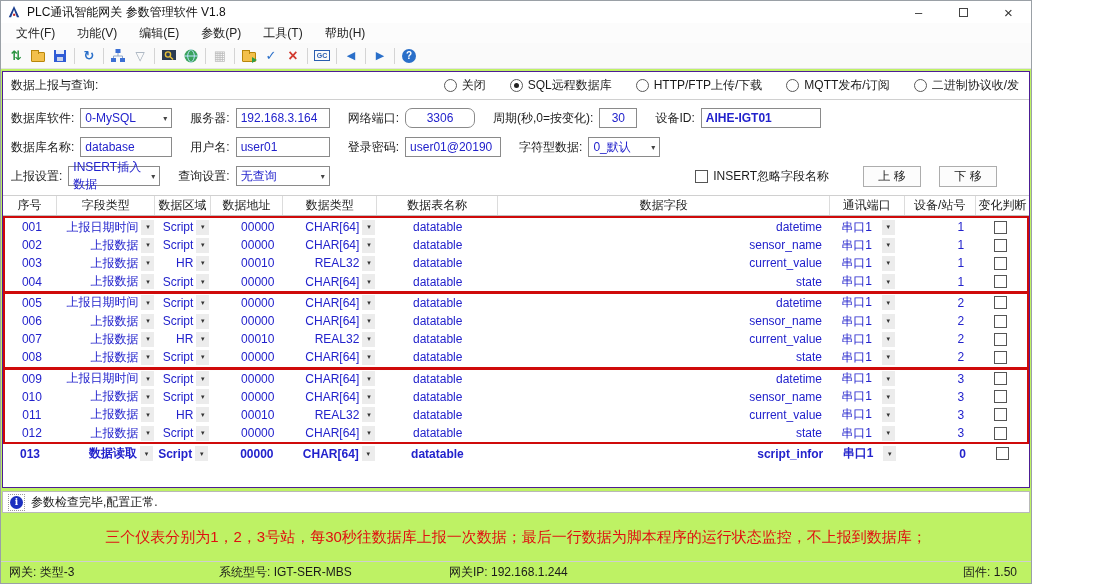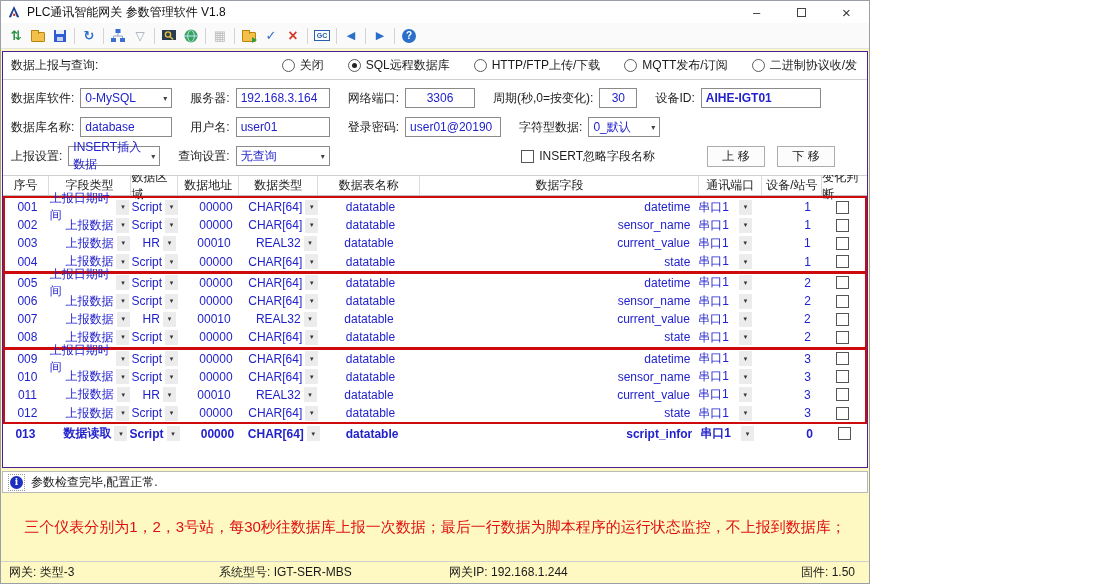--- a/index.html
+++ b/index.html
@@ -1,18 +1,18 @@
 <!DOCTYPE html>
 <html><head>
 <meta charset="utf-8">
 <style>
   * { box-sizing: border-box; margin: 0; padding: 0; }
   html,body { width:1098px; height:584px; }
   body { font-family:"Liberation Sans","DejaVu Sans",sans-serif; font-size:12px; color:#1a1a1a; background:#fff; }
-  .window { width:870px; height:584px; border:1px solid #9aa0a6; display:flex; flex-direction:column; background:#fef9c3; overflow:hidden; }
+  .window { width:1032px; height:584px; border:1px solid #9aa0a6; display:flex; flex-direction:column; background:#bef264; overflow:hidden; }
 
   
   .titlebar { height:22px; display:flex; align-items:center; flex:0 0 auto; background:#fff; }
   .app-logo { width:14px; height:14px; margin:0 6px 0 6px; flex:0 0 auto; }
   .title-text { font-size:12px; color:#111; }
   .win-controls { margin-left:auto; display:flex; height:100%; }
   .win-btn { width:45px; height:22px; display:flex; align-items:center; justify-content:center; color:#333; cursor:default; }
   .glyph-min::before { content:"–"; font-size:13px; }
   .glyph-close::before { content:"×"; font-size:15px; }
   .max-glyph { position:relative; width:9px; height:9px; border:1px solid #444; background:#fff; }
@@ -46,24 +46,24 @@
   .formrow { display:flex; align-items:center; height:22px; margin-top:7px; padding-left:8px; position:relative; flex:0 0 auto; }
   .f-label { color:#1c1c1c; white-space:nowrap; }
   .ml { margin-left:18px; }
   .f-label + .f-input, .f-label + .f-select { margin-left:6px; }
   .f-input { height:20px; border:1px solid #8a8a8a; color:#2222cc; font-family:inherit; font-size:12px; padding:0 4px; background:#fff; }
   .f-input.ctr { text-align:center; }
   .f-select { height:20px; border:1px solid #8a8a8a; color:#2222cc; display:inline-flex; align-items:center; padding:0 4px; position:relative; background:#fff; }
   .f-select .sel-arrow { margin-left:auto; color:#444; font-size:8px; }
   .sel-arrow::before { content:"▾"; }
 
-  .insert-check { position:absolute; right:212px; display:inline-flex; align-items:center; gap:5px; color:#1c1c1c; }
+  .insert-check { position:absolute; right:200px; display:inline-flex; align-items:center; gap:5px; color:#1c1c1c; }
   .checkbox { width:13px; height:13px; border:1px solid #555; background:#fff; display:inline-block; }
   .mv-btn { position:absolute; width:58px; height:21px; border:1px solid #adadad; background:#fcfcfc; font-size:12px; display:flex; align-items:center; justify-content:center; color:#1c1c1c; }
-  .mv-up { right:102px; } .mv-down { right:32px; }
+  .mv-up { right:108px; } .mv-down { right:32px; }
 
   
   .tbl { margin-top:8px; display:flex; flex-direction:column; flex:1 1 auto; overflow:hidden; }
   .thead { display:flex; height:21px; align-items:center; border-top:1px solid #d0d0d0; border-bottom:1px solid #c0c0c0; flex:0 0 auto; }
   .hcell { height:100%; display:flex; align-items:center; justify-content:center; border-right:1px solid #dcdcdc; color:#1a1a1a; }
   .c0{width:58px}.c1{width:105px}.c2{width:59px}.c3{width:78px}.c4{width:100px}.c5{width:130px}.c6{width:355px}.c7{width:80px}.c8{width:76px}.c9{width:57px; border-right:none}
   .row-group { border:2px solid #cf0a0a; flex:0 0 auto; }
   .row-group + .row-group { margin-top:-1px; }
   .plain-group { flex:0 0 auto; }
   .trow { display:flex; height:18.2px; align-items:center; }
@@ -107,20 +107,28 @@
         </span>
       <span class="win-btn">
           <span class="max-glyph"></span>
         </span>
       <span class="win-btn">
           <span class="glyph-close"></span>
         </span>
     </div>
   </div>
 
+  <div class="menubar">
+      <span class="menu-item">文件(F)</span>
+      <span class="menu-item">功能(V)</span>
+      <span class="menu-item">编辑(E)</span>
+      <span class="menu-item">参数(P)</span>
+      <span class="menu-item">工具(T)</span>
+      <span class="menu-item">帮助(H)</span>
+    </div>
 
   <div class="toolbar">
       <span class="tbtn">
         <span style="color:#2a9440;font-size:13px;font-weight:bold">⇅</span>
       </span>
       <span class="tbtn">
         <span class="sh-folder"></span>
       </span>
       <span class="tbtn">
         <span class="sh-save"></span>
@@ -219,21 +227,21 @@
 
     <div class="formrow">
       <span class="f-label">数据库软件:</span>
       <span class="f-select" style="width:92px">
           <span>0-MySQL</span>
           <span class="sel-arrow"></span>
         </span>
       <span class="f-label ml">服务器:</span>
       <input class="f-input" style="width: 94px;" value="192.168.3.164">
       <span class="f-label ml">网络端口:</span>
-      <input class="f-input ctr" style="width: 70px;" value="3306">
+      <input class="f-input ctr" style="width: 70px; border-radius: 7px;" value="3306">
       <span class="f-label ml">周期(秒,0=按变化):</span>
       <input class="f-input ctr" style="width: 38px;" value="30">
       <span class="f-label ml">设备ID:</span>
       <input class="f-input" style="width: 120px; font-weight: bold;" value="AIHE-IGT01">
     </div>
 
     <div class="formrow">
       <span class="f-label">数据库名称:</span>
       <input class="f-input" style="width: 92px;" value="database">
       <span class="f-label ml">用户名:</span>

